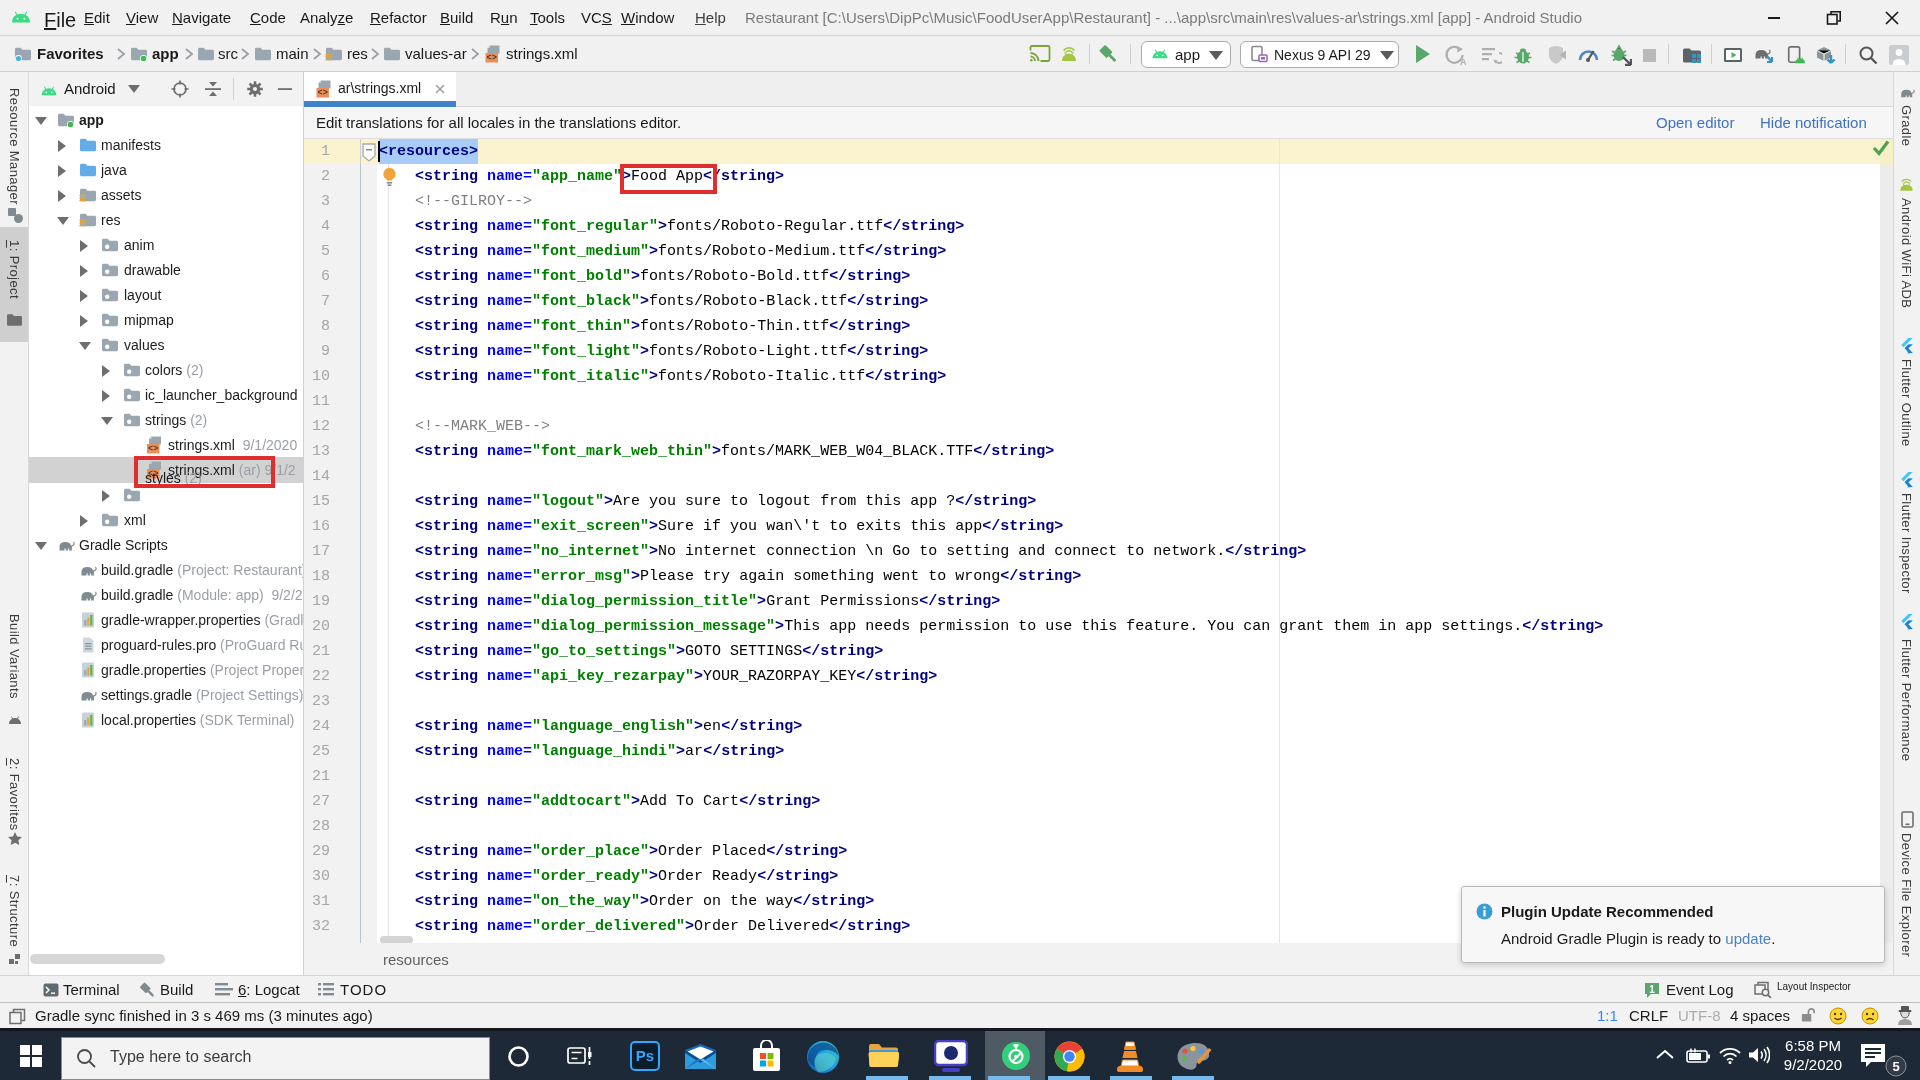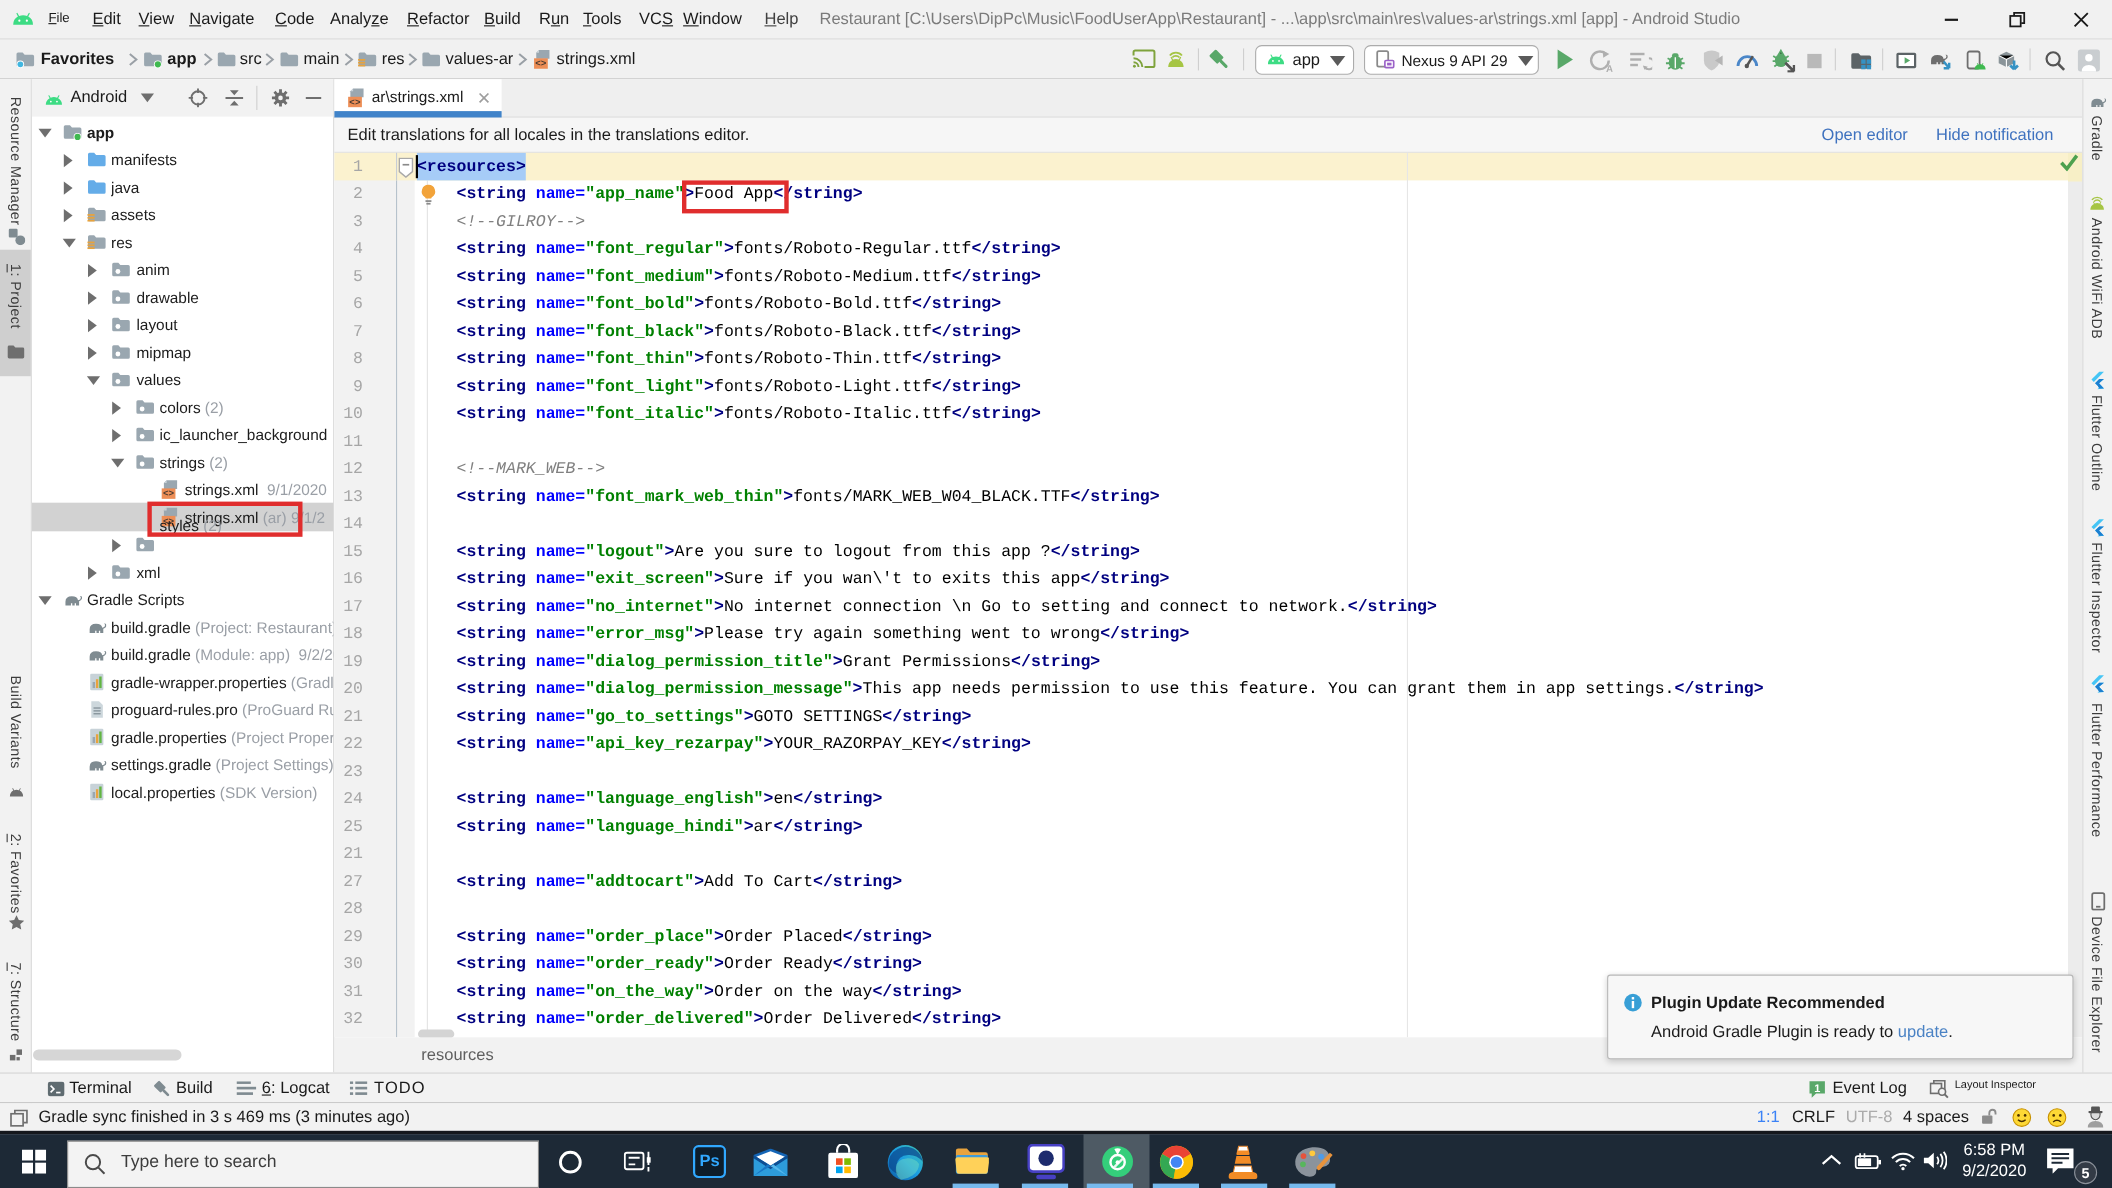--- a/index.html
+++ b/index.html
@@ -1,33 +1,33 @@
 <!DOCTYPE html>
 <html><head><meta charset="utf-8"><style>
 *{margin:0;padding:0;box-sizing:border-box}
 body{width:1920px;height:1080px;overflow:hidden;font-family:"Liberation Sans",sans-serif;background:#fff;position:relative}
 .abs{position:absolute}
 .cl{position:absolute;left:379px;white-space:pre;font-family:"Liberation Mono",monospace;font-size:15px;line-height:25px;height:25px;color:#000}
 .t{color:#000080;font-weight:bold}
 .a{color:#0000FF;font-weight:bold}
 .v{color:#008000;font-weight:bold}
-.c{color:#808080;font-style:italic}
+.c{color:#808080;}
 .num{position:absolute;left:304px;width:26px;text-align:right;font-family:"Liberation Mono",monospace;font-size:15px;line-height:25px;height:25px;color:#A6A6A6}
 .trow{position:absolute;left:29px;width:274px;height:25px;line-height:25px;font-size:14px;color:#1c1c1c;white-space:nowrap;overflow:hidden}
 .gray{color:#9A9FA6}
 .vtext{position:absolute;writing-mode:vertical-rl;font-size:13px;color:#3c3c3c;letter-spacing:0.4px;white-space:nowrap}
 </style></head><body>
 
 <div class="abs" style="left:0;top:0;width:1920px;height:36px;background:#F1F1F1;border-bottom:1px solid #D5D5D5"></div>
 <svg style="position:absolute;left:10px;top:9px" width="22" height="15" viewBox="0 0 22 15">
     <path d="M2 13.4 q0-5 4.3-7.4 L5 3.6 q-.3-.5.2-.8 q.5-.3.8.2 l1.4 2.5 Q9.2 4.8 11 4.8 t3.6.7 L16 3 q.3-.5.8-.2 q.5.3.2.8 l-1.3 2.4 q4.3 2.4 4.3 7.4 z" fill="#3DDC84"></path>
     <circle cx="7.6" cy="9.8" r="1" fill="#fff"></circle>
     <circle cx="14.4" cy="9.8" r="1" fill="#fff"></circle>
   </svg>
-<div class="abs" style="left:44px;top:9px;font-size:12px;color:#1a1a1a"><span style="text-decoration:underline">F</span>ile</div>
+<div class="abs" style="left:44px;top:9px;font-size:20px;color:#1a1a1a"><span style="text-decoration:underline">F</span>ile</div>
 <div class="abs" style="left:84px;top:9px;font-size:15px;color:#1a1a1a"><span style="text-decoration:underline">E</span>dit</div>
 <div class="abs" style="left:126px;top:9px;font-size:15px;color:#1a1a1a"><span style="text-decoration:underline">V</span>iew</div>
 <div class="abs" style="left:172px;top:9px;font-size:15px;color:#1a1a1a"><span style="text-decoration:underline">N</span>avigate</div>
 <div class="abs" style="left:250px;top:9px;font-size:15px;color:#1a1a1a"><span style="text-decoration:underline">C</span>ode</div>
 <div class="abs" style="left:300px;top:9px;font-size:15px;color:#1a1a1a">Analy<span style="text-decoration:underline">z</span>e</div>
 <div class="abs" style="left:370px;top:9px;font-size:15px;color:#1a1a1a"><span style="text-decoration:underline">R</span>efactor</div>
 <div class="abs" style="left:440px;top:9px;font-size:15px;color:#1a1a1a"><span style="text-decoration:underline">B</span>uild</div>
 <div class="abs" style="left:490px;top:9px;font-size:15px;color:#1a1a1a">R<span style="text-decoration:underline">u</span>n</div>
 <div class="abs" style="left:530px;top:9px;font-size:15px;color:#1a1a1a"><span style="text-decoration:underline">T</span>ools</div>
 <div class="abs" style="left:581px;top:9px;font-size:15px;color:#1a1a1a">VC<span style="text-decoration:underline">S</span></div>
@@ -405,21 +405,21 @@
 <svg style="position:absolute;left:79px;top:686px" width="18" height="18" viewBox="0 0 18 18">
     <path d="M2.5 14.5 v-3.5 q0-5 5.8-5 q5.2 0 5.6 3.6 q2.6-.3 2.6-2.2 q0-1.1-.9-1.6 q1.6-.4 2 1.2 q.5 2.2-1.7 3.2 l-1 .4 V14.5 h-2.8 v-2 h-1.2 v2 h-2.2 v-2 H7.5 v2 z" fill="#7F8B91"></path>
   </svg>
 <div class="trow" style="left:101px;top:683px;width:202px">settings.gradle <span class="gray">(Project Settings)</span></div>
 <svg style="position:absolute;left:79px;top:711px" width="18" height="18" viewBox="0 0 18 18">
     <rect x="3" y="1.5" width="12" height="15" rx="1.2" fill="#C7D2D8"></rect>
     <rect x="5.2" y="9" width="2.2" height="5.5" fill="#9AA7B0"></rect>
     <rect x="8.2" y="6.5" width="2.2" height="8" fill="#E8A33D"></rect>
     <rect x="11.2" y="4" width="2.2" height="10.5" fill="#62B543"></rect>
   </svg>
-<div class="trow" style="left:101px;top:708px;width:202px">local.properties <span class="gray">(SDK Version)</span></div>
+<div class="trow" style="left:101px;top:708px;width:202px">local.properties <span class="gray">(SDK Terminal)</span></div>
 <div class="abs" style="left:134px;top:456px;width:141px;height:32px;border:4px solid #E02D2D"></div>
 <div class="abs" style="left:30px;top:954px;width:135px;height:10px;background:#D6D6D6;border-radius:5px"></div>
 <div class="abs" style="left:304px;top:72px;width:1589px;height:35px;background:#EFEFEF;border-bottom:1px solid #D9D9D9"></div>
 <div class="abs" style="left:304px;top:72px;width:152px;height:30px;background:#fff"></div>
 <div class="abs" style="left:304px;top:101px;width:152px;height:6px;background:#4083C9"></div>
 <svg style="position:absolute;left:315px;top:80px" width="17" height="18" viewBox="0 0 17 18">
     <path d="M6 0.5 h9.5 v8 h-12 v-5.5 z" fill="#9AA7B0"></path>
     <path d="M6 0.5 l-2.5 2.5 h2.5 z" fill="#CBD4DA"></path>
     <rect x="1.5" y="8" width="12.5" height="9.5" fill="#ED8E56"></rect>
     <text x="7.7" y="15.2" font-family="Liberation Mono, monospace" font-size="8.5" font-weight="bold" fill="#4A3A30" text-anchor="middle">&lt;&gt;</text>

